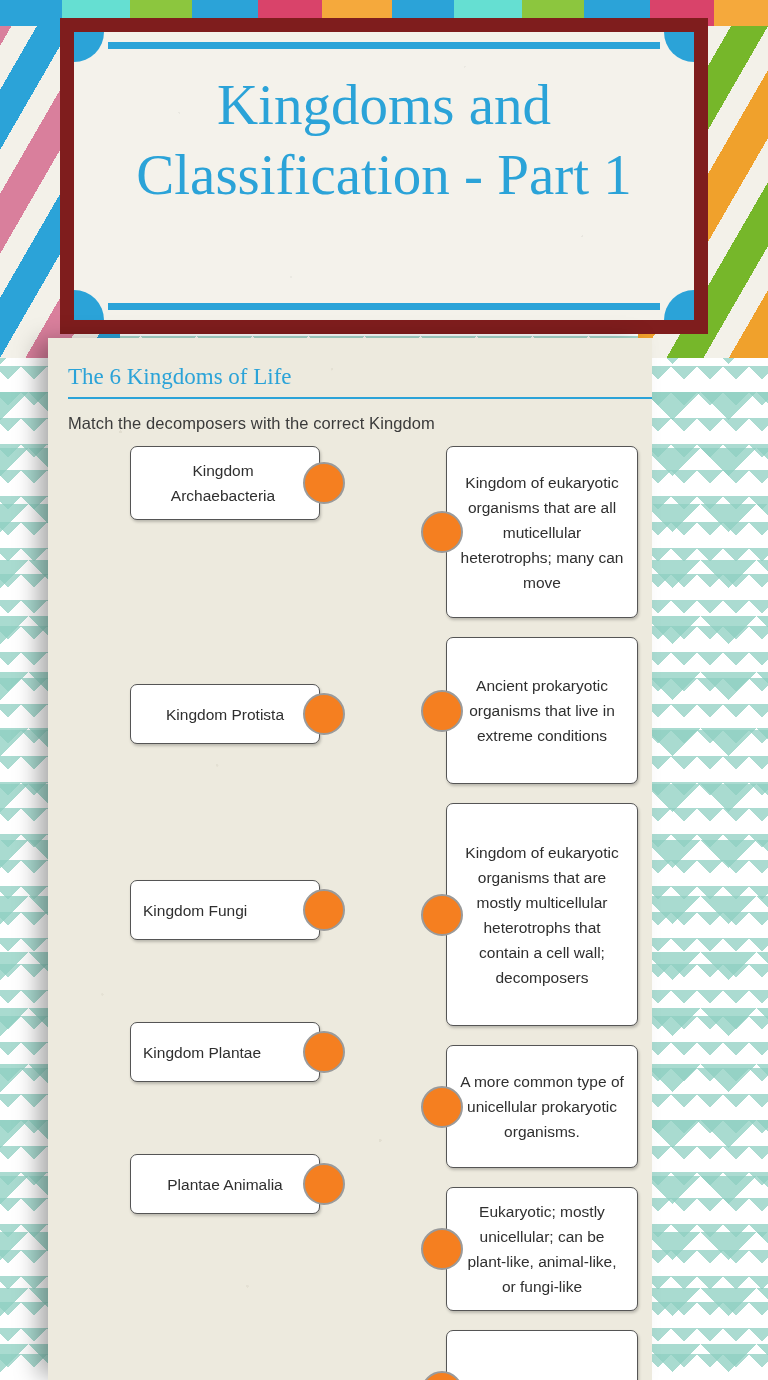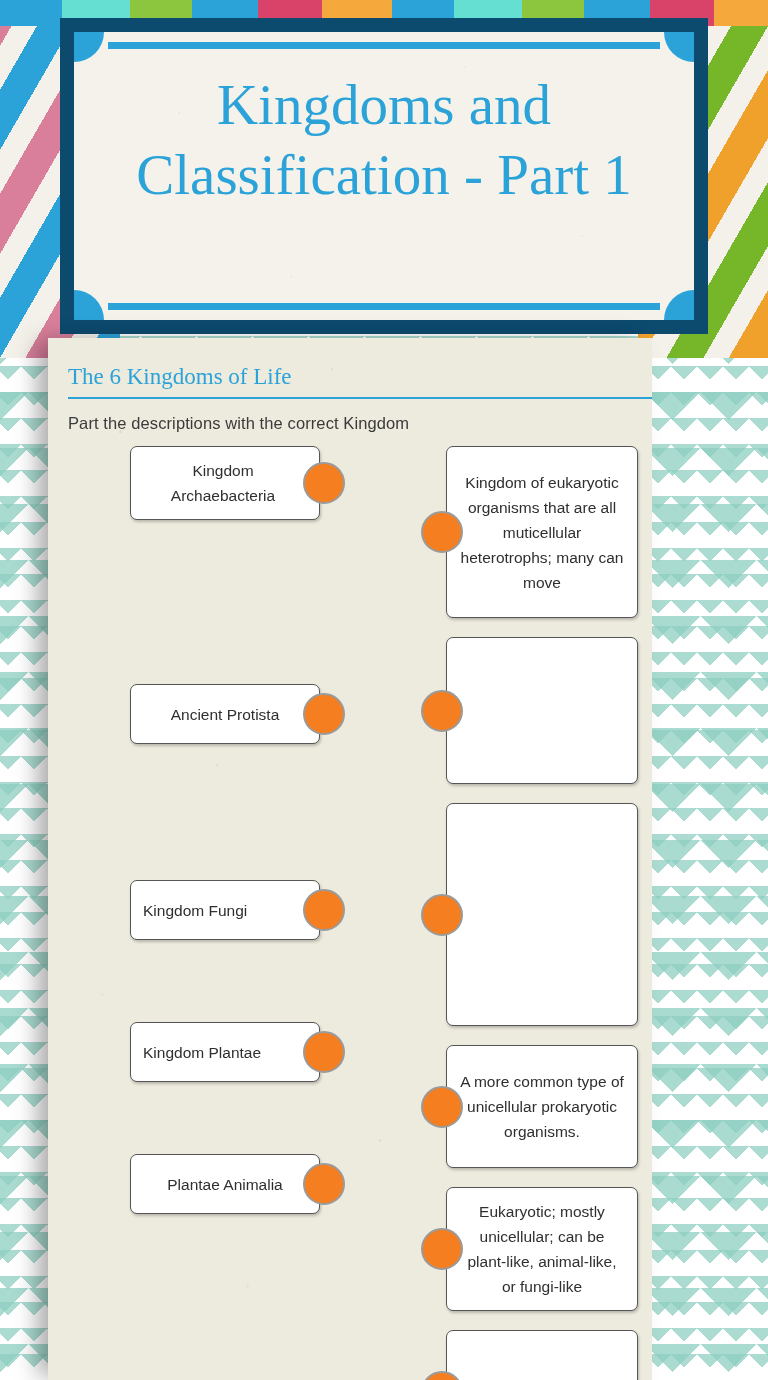--- a/index.html
+++ b/index.html
@@ -85,21 +85,21 @@
     flex: 0 0 auto;
   }
 
   
   #banner {
     position: absolute;
     left: 60px;
     top: 18px;
     width: 648px;
     height: 316px;
-    background: #0c4a6e;
+    background: #7f1d1d;
     z-index: 4;
   }
   #banner-inner {
     position: absolute;
     left: 14px; top: 14px;
     width: 620px; height: 288px;
     background: #f4f2eb;
     background-image:
       radial-gradient(circle at 17% 28%, rgba(0,0,0,.045) 0 1px, transparent 1px),
       radial-gradient(circle at 63% 12%, rgba(0,0,0,.04) 0 1px, transparent 1px),
@@ -267,32 +267,32 @@
   <div class="notch br"></div>
   <div class="banner-rule top"></div>
   <div class="banner-rule bottom"></div>
   <div id="banner-title">Kingdoms and Classification - Part 1</div>
 </div>
 
 <div id="content-card">
 
   <div id="section-title">The 6 Kingdoms of Life</div>
   <div id="section-rule"></div>
-  <div id="instruction">Part the descriptions with the correct Kingdom</div>
+  <div id="instruction">Match the decomposers with the correct Kingdom</div>
 
   <div id="match-area">
     <div id="col-left" class="col">
         <div class="match-box" style="min-height: 68px; display: flex; align-items: flex-start; justify-content: center; padding-left: 8px;">
           <span>Kingdom Archaebacteria</span>
           <div class="dot" style="background: rgb(245, 127, 32);"></div>
         </div>
         <div class="spacer" style="height: 66px;"></div>
         <div class="spacer" style="height: 98px;"></div>
         <div class="match-box" style="min-height: 60px; display: flex; align-items: center; justify-content: center;">
-          <span>Ancient Protista</span>
+          <span>Kingdom Protista</span>
           <div class="dot" style="background: rgb(245, 127, 32);"></div>
         </div>
         <div class="spacer" style="height: 136px;"></div>
         <div class="match-box" style="min-height: 60px; display: flex; align-items: center; justify-content: flex-start;">
           <span>Kingdom Fungi</span>
           <div class="dot" style="background: rgb(245, 127, 32);"></div>
         </div>
         <div class="spacer" style="height: 82px;"></div>
         <div class="match-box" style="min-height: 60px; display: flex; align-items: center; ">
           <span>Kingdom Plantae</span>
@@ -304,24 +304,26 @@
           <div class="dot" style="background: rgb(245, 127, 32);"></div>
         </div>
       </div>
     <div id="col-right" class="col">
         <div class="match-box" style="min-height: 172px; display: flex; align-items: center; justify-content: center;">
           <span>Kingdom of eukaryotic organisms that are all muticellular heterotrophs; many can move</span>
           <div class="dot" style="background: rgb(245, 127, 32);"></div>
         </div>
         <div class="spacer" style="height: 19px;"></div>
         <div class="match-box" style="min-height: 147px; display: flex; align-items: center; justify-content: center;">
+          <span>Ancient prokaryotic organisms that live in extreme conditions</span>
           <div class="dot" style="background: rgb(245, 127, 32);"></div>
         </div>
         <div class="spacer" style="height: 19px;"></div>
         <div class="match-box" style="min-height: 223px; display: flex; align-items: center; justify-content: center;">
+          <span>Kingdom of eukaryotic organisms that are mostly multicellular heterotrophs that contain a cell wall; decomposers</span>
           <div class="dot" style="background: rgb(245, 127, 32);"></div>
         </div>
         <div class="spacer" style="height: 19px;"></div>
         <div class="match-box" style="min-height: 123px; display: flex; align-items: center; justify-content: flex-end;">
           <span>A more common type of unicellular prokaryotic organisms.</span>
           <div class="dot" style="background: rgb(245, 127, 32);"></div>
         </div>
         <div class="spacer" style="height: 19px;"></div>
         <div class="match-box" style="min-height: 123px; display: flex; align-items: center; justify-content: center;">
           <span>Eukaryotic; mostly unicellular; can be plant-like, animal-like, or fungi-like</span>

